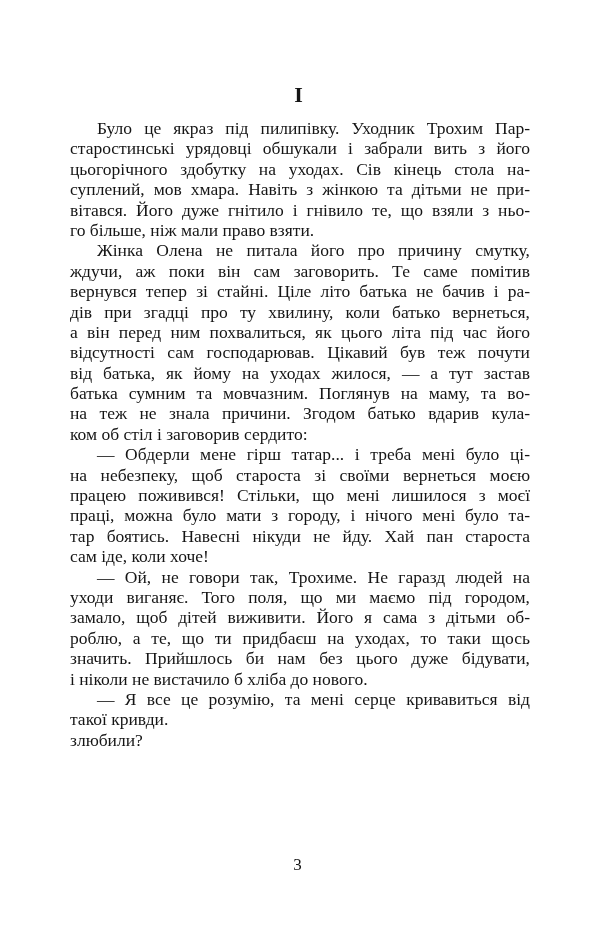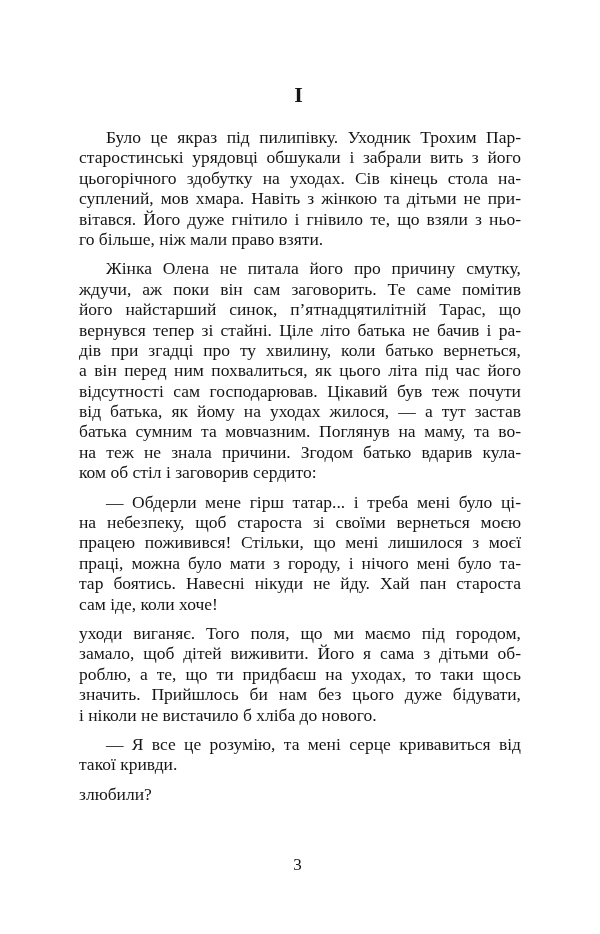--- a/index.html
+++ b/index.html
@@ -26,21 +26,21 @@
     font-weight: bold;
     letter-spacing: 1px;
   }
   .textblock {
     position: absolute;
     top: 118px;
     left: 70px;
     width: 460px;
   }
   .paragraph {
-    margin: 9px;
+    margin: 0;
     padding: 0;
   }
   .line {
     font-size: 17.5px;
     line-height: 20.4px;
     height: 20.4px;
     text-align: justify;
     text-align-last: justify;
     -moz-text-align-last: justify;
     white-space: normal;
@@ -74,39 +74,39 @@
         <div class="line indent">Було це якраз під пилипівку. Уходник Трохим Пар-</div>
         <div class="line">старостинські урядовці обшукали і забрали вить з його</div>
         <div class="line">цьогорічного здобутку на уходах. Сів кінець стола на-</div>
         <div class="line">суплений, мов хмара. Навіть з жінкою та дітьми не при-</div>
         <div class="line">вітався. Його дуже гнітило і гнівило те, що взяли з ньо-</div>
         <div class="line last">го більше, ніж мали право взяти.</div>
       </div>
       <div class="paragraph">
         <div class="line indent">Жінка Олена не питала його про причину смутку,</div>
         <div class="line">ждучи, аж поки він сам заговорить. Те саме помітив</div>
-        <div class="line">його найстарший синок, п’ятнадцятилітній Тарас, що</div>
         <div class="line">вернувся тепер зі стайні. Ціле літо батька не бачив і ра-</div>
         <div class="line">дів при згадці про ту хвилину, коли батько вернеться,</div>
         <div class="line">а він перед ним похвалиться, як цього літа під час його</div>
         <div class="line">відсутності сам господарював. Цікавий був теж почути</div>
         <div class="line">від батька, як йому на уходах жилося, — а тут застав</div>
         <div class="line">батька сумним та мовчазним. Поглянув на маму, та во-</div>
         <div class="line">на теж не знала причини. Згодом батько вдарив кула-</div>
         <div class="line last">ком об стіл і заговорив сердито:</div>
       </div>
       <div class="paragraph">
         <div class="line indent">— Обдерли мене гірш татар... і треба мені було ці-</div>
         <div class="line">на небезпеку, щоб староста зі своїми вернеться моєю</div>
         <div class="line">працею поживився! Стільки, що мені лишилося з моєї</div>
         <div class="line">праці, можна було мати з городу, і нічого мені було та-</div>
         <div class="line">тар боятись. Навесні нікуди не йду. Хай пан староста</div>
         <div class="line last">сам іде, коли хоче!</div>
       </div>
       <div class="paragraph">
+        <div class="line indent">— Ой, не говори так, Трохиме. Не гаразд людей на</div>
         <div class="line">уходи виганяє. Того поля, що ми маємо під городом,</div>
         <div class="line">замало, щоб дітей виживити. Його я сама з дітьми об-</div>
         <div class="line">роблю, а те, що ти придбаєш на уходах, то таки щось</div>
         <div class="line">значить. Прийшлось би нам без цього дуже бідувати,</div>
         <div class="line last">і ніколи не вистачило б хліба до нового.</div>
       </div>
       <div class="paragraph">
         <div class="line indent">— Я все це розумію, та мені серце кривавиться від</div>
         <div class="line last">такої кривди.</div>
       </div>

